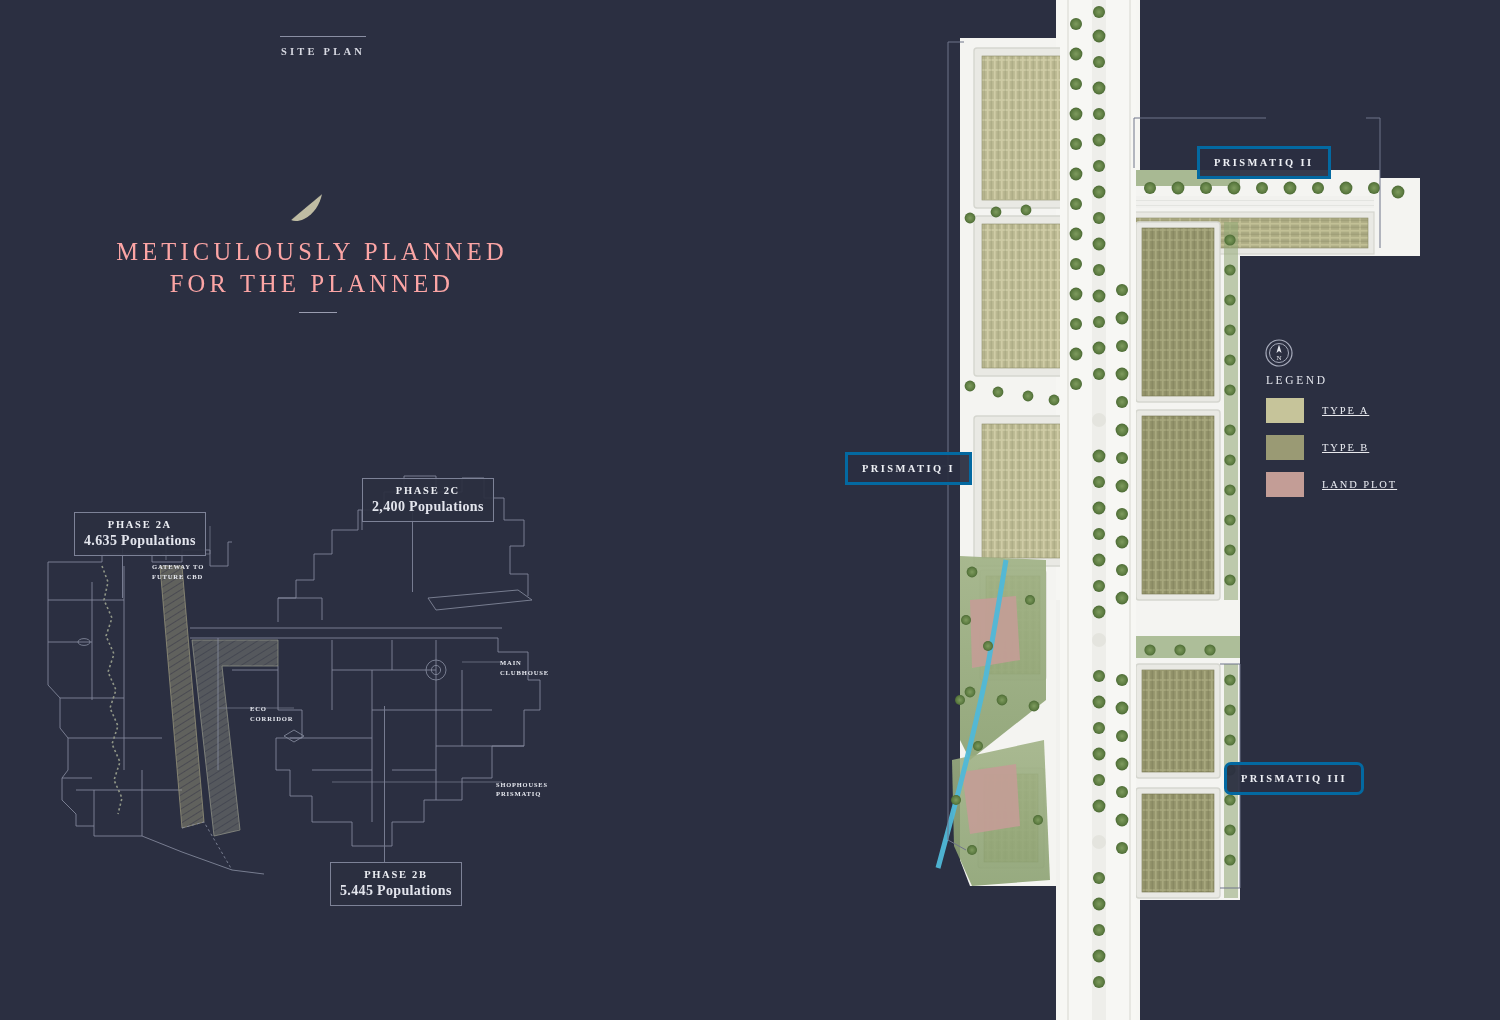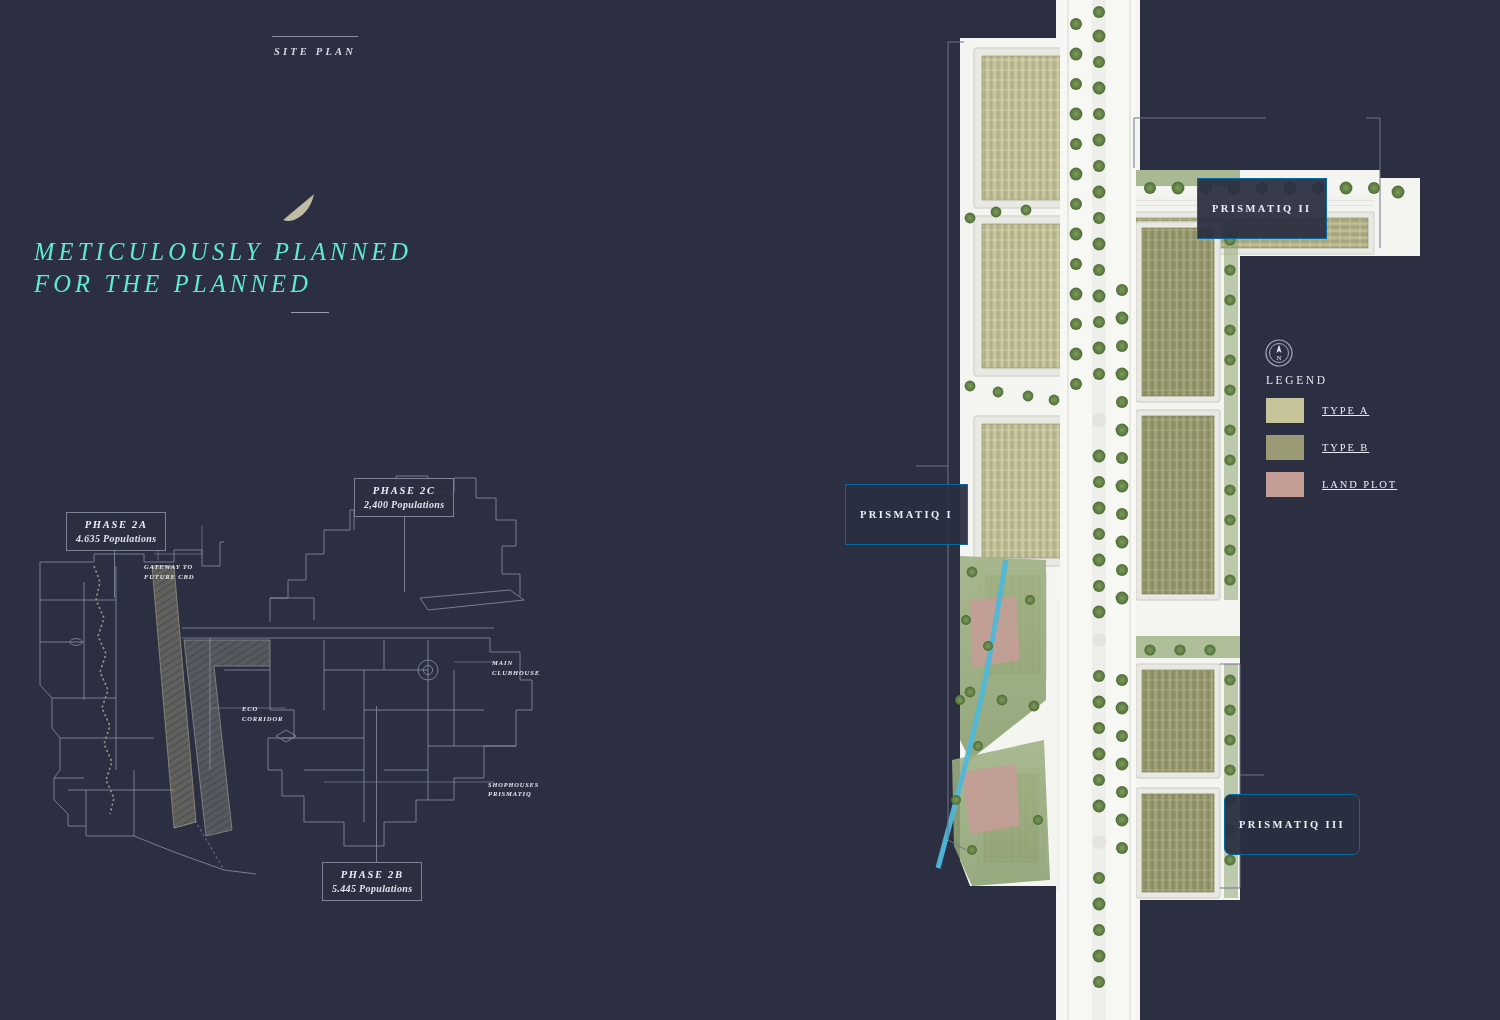--- a/index.html
+++ b/index.html
@@ -13,22 +13,22 @@
   body {
     background: #2b2f41;
     font-family: "Liberation Serif", serif;
     color: #e8e8ec;
     position: relative;
   }
 
   
   .left-col {
     position: absolute;
-    left: 4px; top: 0;
-    width: 600px; height: 1020px; font-style: italic;
+    left: 12px; top: 0;
+    width: 600px; height: 1020px;
   }
 
   .eyebrow-wrap {
     position: absolute;
     left: 256px; top: 36px;
     text-align: center;
     width: 110px;
   }
   .eyebrow-rule {
     width: 86px; height: 1px;
@@ -46,22 +46,22 @@
   .leaf-icon {
     position: absolute;
     left: 276px; top: 190px;
     width: 42px; height: 34px;
   }
 
   .headline {
     position: absolute;
     left: 30px; top: 236px;
     width: 540px;
-    text-align: left;
-    color: #5eead4;
+    text-align: center;
+    color: #fca5a5;
     font-size: 24.5px;
     letter-spacing: 4.2px;
     line-height: 1.32;
     font-weight: 400;
   }
 
   .hr-small {
     position: absolute;
     left: 287px; top: 312px;
     width: 38px; height: 1px;
@@ -96,21 +96,21 @@
     white-space: nowrap;
   }
   .callout .cl-title {
     font-size: 10.5px;
     font-weight: 700;
     letter-spacing: 1.7px;
     color: #eef0f5;
     line-height: 1.25;
   }
   .callout .cl-sub {
-    font-size: 10px;
+    font-size: 14px;
     font-weight: 700;
     letter-spacing: 0.35px;
     color: #e2e4ec;
     line-height: 1.3;
     margin-top: 1px;
   }
 
   #callout-2a { left: 62px; top: 512px; }
   #callout-2c { left: 350px; top: 478px; }
   #callout-2b { left: 318px; top: 862px; }
@@ -136,29 +136,28 @@
   
   .siteplan {
     position: absolute;
     left: 820px; top: 0;
     width: 680px; height: 1020px;
   }
 
   
   .plan-tag {
     position: absolute;
-    border: 1px solid #0369a1;
+    border: 3px solid #0369a1;
     background: rgba(43,47,65,0.94);
-    padding: 24px 14px;
+    padding: 8px 14px;
     font-size: 10.5px;
     font-weight: 700;
     letter-spacing: 2.4px;
     color: #eef0f5;
     white-space: nowrap;
-    margin-top: 32px;
   }
   #tag-p1 { left: 845px; top: 452px; text-align: right; }
   #tag-p2 { left: 1197px; top: 146px; }
   #tag-p3 { left: 1224px; top: 762px; border-radius: 7px; }
 
   
   .legend {
     position: absolute;
     left: 1266px; top: 374px;
     width: 200px;

